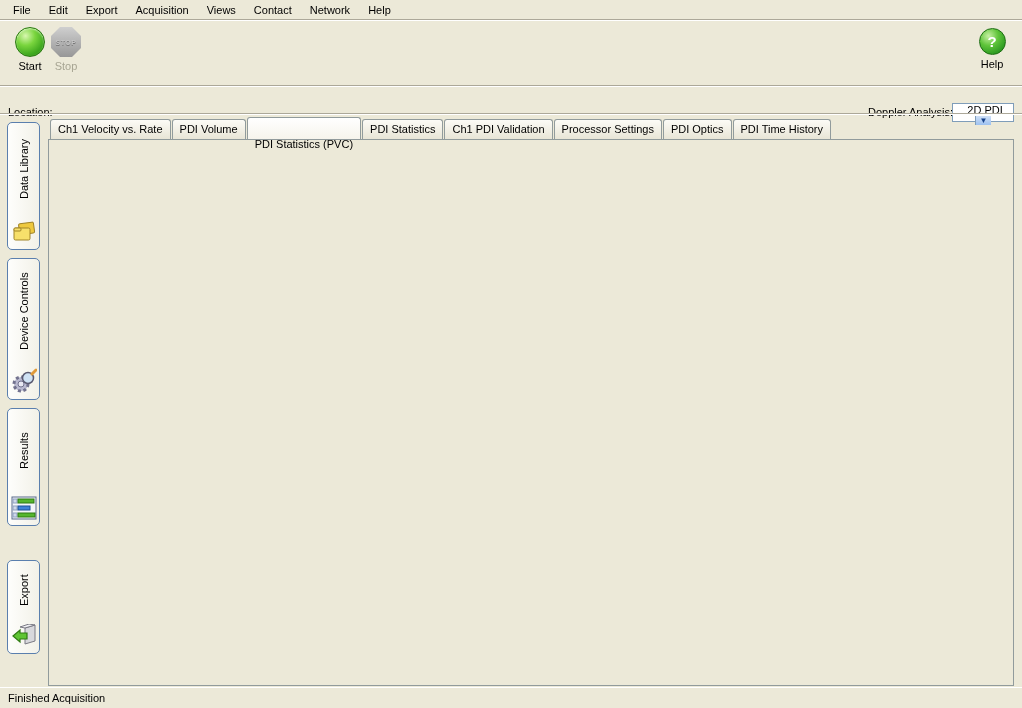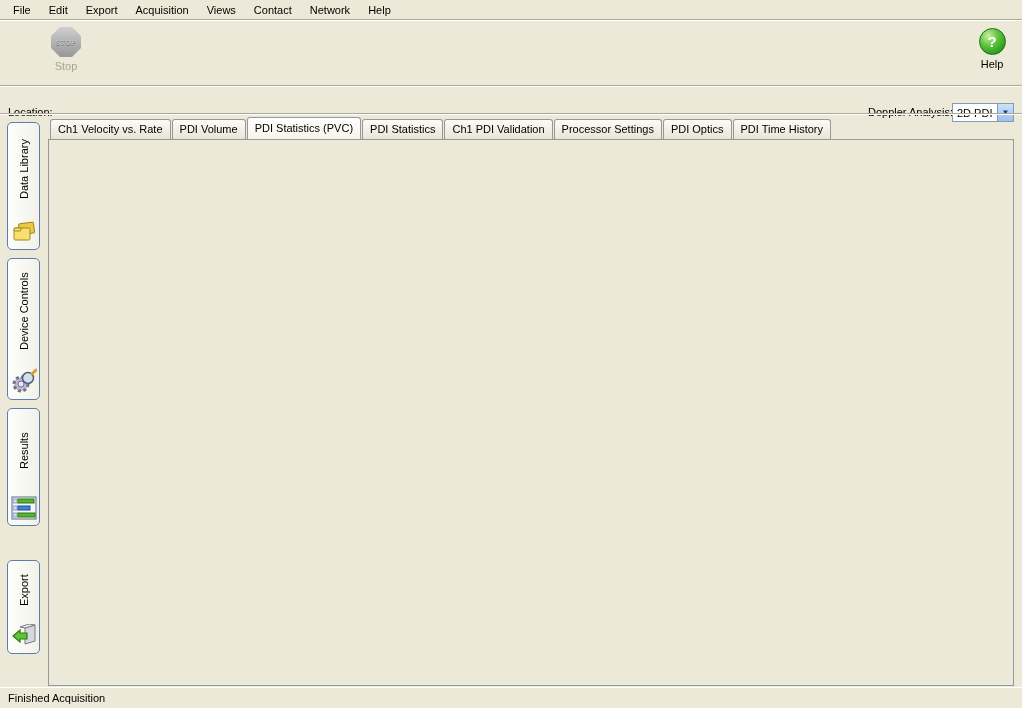--- a/index.html
+++ b/index.html
@@ -25,33 +25,33 @@
   .icon-img { margin-top:4px; }
   .icon-help { width:27px; height:27px; border-radius:50%; margin-top:5px;
      background: radial-gradient(circle at 34% 28%, #c6f0a2 0%, #5fc43a 40%, #2f9c23 75%, #1f7a16 100%);
      border:1px solid #1d6e12; color:#fff; font-weight:bold; font-size:15px; display:flex; align-items:center; justify-content:center; }
 
   
   .locrow { position:absolute; left:0; top:100px; width:1022px; height:26px; display:flex; align-items:center; }
   .loclabel { position:absolute; left:8px; top:6px; }
   .locinput { position:absolute; left:70px; top:3px; width:595px; height:19px; border:1px solid #7f9db9; background:#fff; font-family:"Liberation Sans",sans-serif; font-size:11px; padding:0 4px; }
   .doplabel { position:absolute; left:868px; top:6px; }
-  .combo { position:absolute; left:952px; top:3px; width:62px; height:19px; border:1px solid #7f9db9; background:#fff; display:flex; align-items:center; }
+  .combo { position:absolute; left:952px; top:3px; width:62px; height:19px; border:1px solid #7f9db9; background:#fff; display:flex; align-items:center;flex-direction:column; }
   .combo .cval { flex:1; padding-left:4px; }
   .combo .cbtn { width:16px; height:17px; background:linear-gradient(#cfe0f7,#9dc1f0); border-left:1px solid #7f9db9; display:flex; align-items:center; justify-content:center; color:#17418a; font-size:8px; }
 
   
   .sidebtn { position:absolute; left:7px; width:33px; background:linear-gradient(to right,#fefefc,#f2f1e8); border:1px solid #5a7fae; border-radius:5px; display:flex; flex-direction:column; align-items:center; cursor:default; }
   .sidebtn .vtext { flex:1; display:flex; align-items:center; justify-content:center; writing-mode:vertical-rl; transform:rotate(180deg); font-size:11px; padding-top:4px; }
   .sidebtn .sicon { margin-bottom:5px; }
 
   
   .tabstrip { position:absolute; left:50px; top:118px; height:21px; display:flex; align-items:flex-end; z-index:3; }
   .tab { height:20px; padding:3px 7px 0 7px; border:1px solid #919b9c; border-bottom:none; border-radius:3px 3px 0 0; background:linear-gradient(#fcfbf6,#e8e5d6); margin-right:1px; white-space:nowrap; cursor:default; }
-  .tab.active { height:22px; margin-top:-2px; background:linear-gradient(#ffffff,#f6f4ec); position:relative; z-index:5; padding-top:4px; }
+  .tab.active { height:22px; margin-top:-2px; background:linear-gradient(#ffffff,#f6f4ec); position:relative; z-index:5; padding-top:20px; }
 
   
   .content { position:absolute; left:48px; top:139px; width:966px; height:547px; border:1px solid #919b9c; background:#ece9d8; z-index:2; }
 
   .chartpanel { position:absolute; background:#fff; border:1px solid #9d9a8d; box-shadow: inset 1px 1px 0 #e6e6e2, 1px 1px 0 #fff; }
   .statspanel { position:absolute; background:#ece9d8; border:1px solid #cfccba; box-shadow: inset 1px 1px 0 #fff, inset -1px -1px 0 #fff, 1px 1px 0 #b9b5a4 inset; outline:1px solid #b9b5a4; outline-offset:-3px; }
   .statspanel { outline:none; border:2px groove #fbfaf3; }
 
   .ctitle { position:absolute; font-weight:bold; font-size:13.5px; text-align:center; }
   .xlabel { position:absolute; font-size:10.5px; text-align:center; }
@@ -81,20 +81,24 @@
   <span class="mitem">Export</span>
   <span class="mitem">Acquisition</span>
   <span class="mitem">Views</span>
   <span class="mitem">Contact</span>
   <span class="mitem">Network</span>
   <span class="mitem">Help</span>
 </div>
 <div class="hsep" style="top:19px"></div>
 
 <div class="toolbar">
+  <div class="toolbtn" style="left:2px">
+    <div class="icon-start"></div>
+    <div class="tlabel">Start</div>
+  </div>
   <div class="toolbtn" style="left:38px">
     <div class="icon-stop">STOP</div>
     <div class="tlabel disabled-label">Stop</div>
   </div>
   <div class="toolbtn" style="left:968px; width:48px">
     <div class="icon-help">?</div>
     <div class="tlabel">Help</div>
   </div>
 </div>
 <div class="hsep" style="top:85px"></div>

